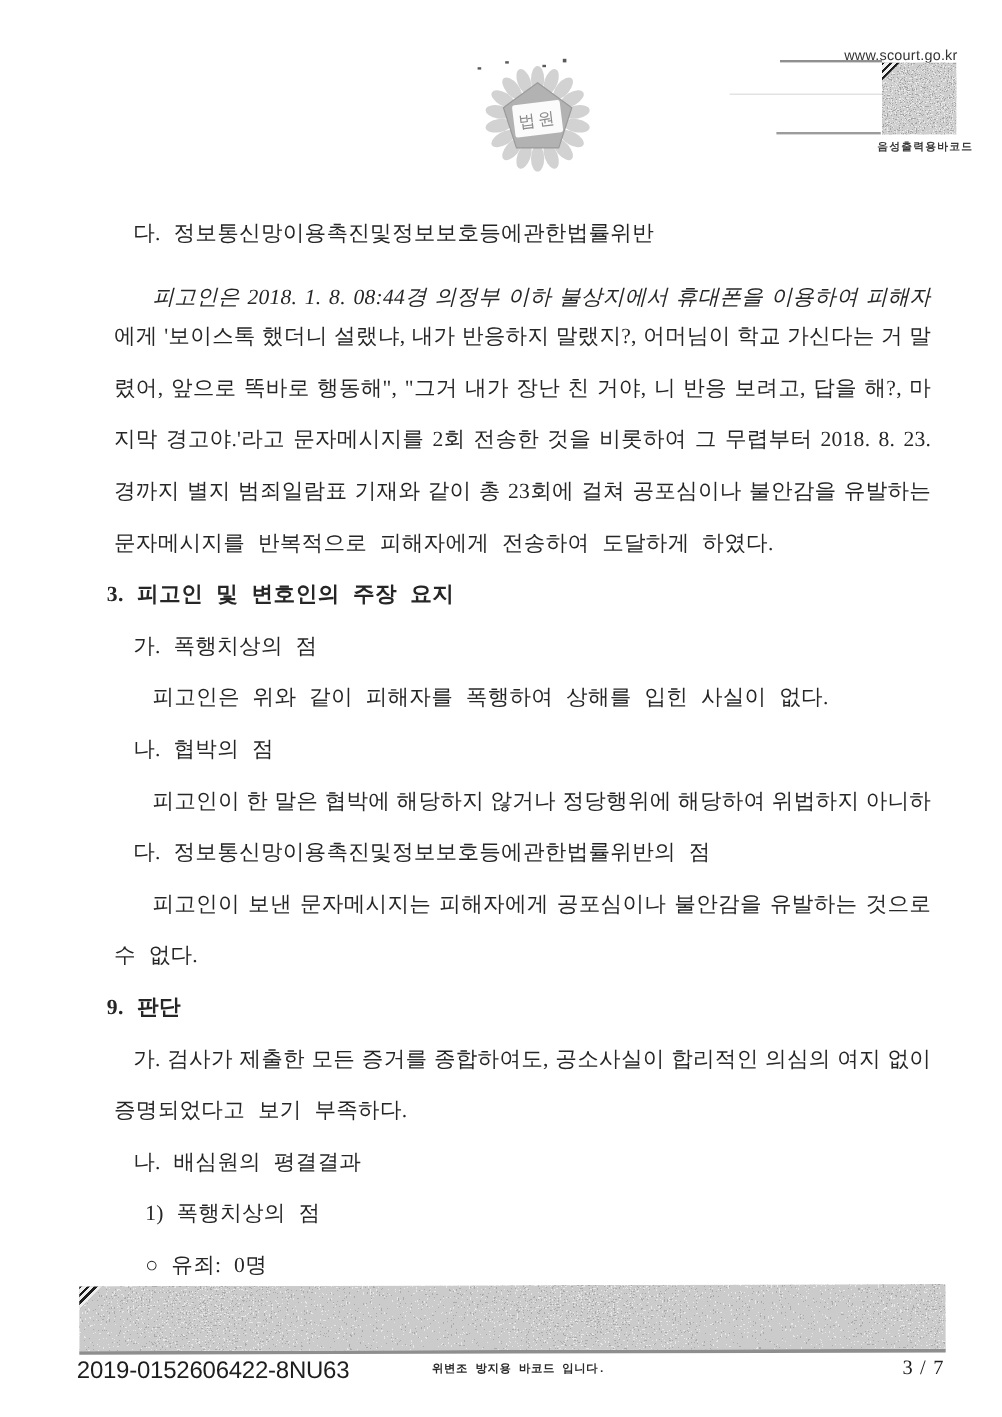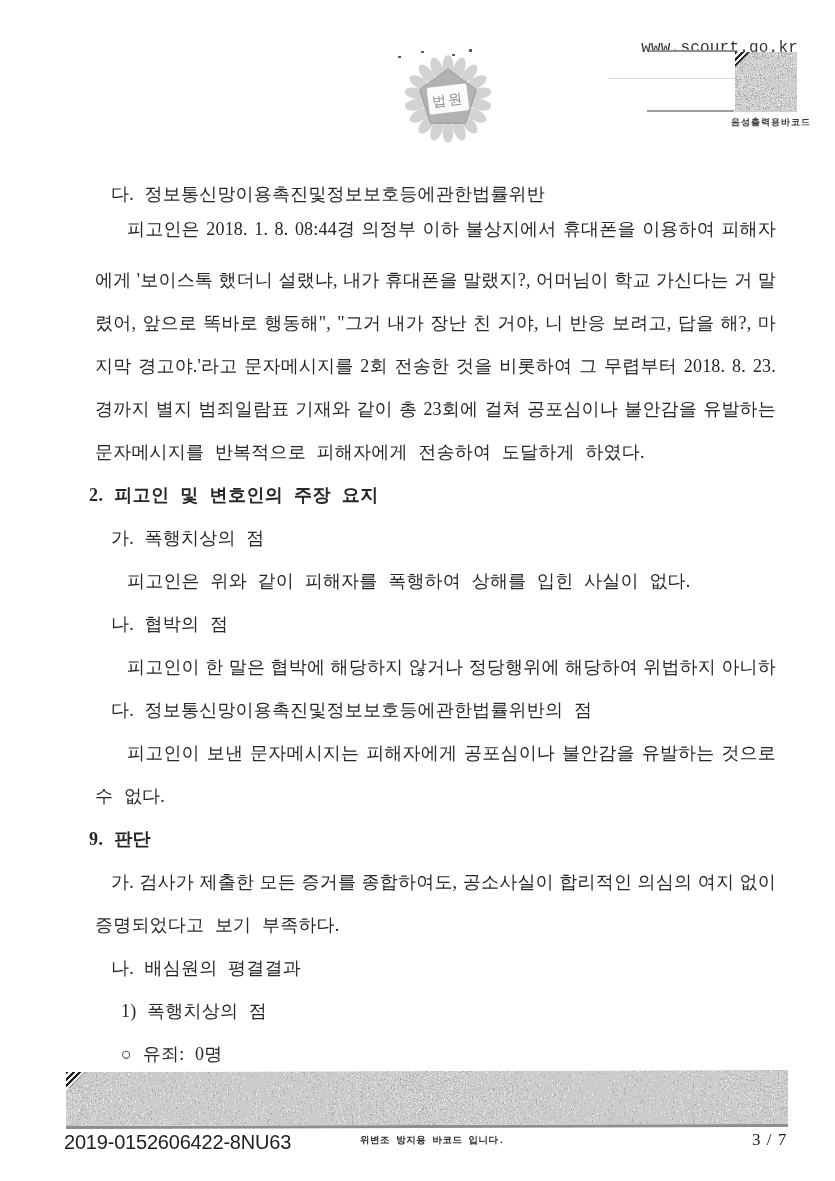--- a/index.html
+++ b/index.html
@@ -6,22 +6,22 @@
   #page{
     position:relative;
     width:835px;height:1181px;
     background:#ffffff;
     overflow:hidden;
     font-family:"Liberation Serif","DejaVu Serif",serif;
   }
   
   .website{
     position:absolute;top:39px;left:600px;width:198px;
-    text-align:right;font-family:Liberation Mono, monospace;
-    font-size:16px;color:#333;letter-spacing:.2px;
+    text-align:right;font-family:Liberation Sans, sans-serif;
+    font-size:12px;color:#333;letter-spacing:.2px;
   }
   .voice-barcode{position:absolute;left:735px;top:52px;width:62px;height:60px;}
   .voice-barcode svg{display:block;}
   .corner-stripes{
     position:absolute;left:0;top:0;width:15px;height:15px;
     background:repeating-linear-gradient(135deg,#1c1c1c 0 2px,#efefef 2px 4.5px);
     clip-path:polygon(0 0,100% 0,0 100%);
   }
   .voice-label{
     position:absolute;left:731px;top:116px;width:70px;
@@ -136,27 +136,27 @@
         </feComponentTransfer>
       </filter>
       <rect width="62" height="60" fill="#dcdcdc" filter="url(#grain1)"></rect>
     </svg>
     <div class="corner-stripes"></div>
   </div>
   <div class="voice-label">음성출력용바코드</div>
 
   <div id="lines">
       <div class="line sub" style="top: 170px;">다. 정보통신망이용촉진및정보보호등에관한법률위반</div>
-      <div class="line first j" style="top: 205px;">피고인은 2018. 1. 8. 08:44경 의정부 이하 불상지에서 휴대폰을 이용하여 피해자</div>
-      <div class="line body j" style="top: 256px;">에게 '보이스톡 했더니 설랬냐, 내가 휴대폰을 말랬지?, 어머님이 학교 가신다는 거 말</div>
+      <div class="line first j" style="top: 223px; font-style: italic;">피고인은 2018. 1. 8. 08:44경 의정부 이하 불상지에서 휴대폰을 이용하여 피해자</div>
+      <div class="line body j" style="top: 256px;">에게 '보이스톡 했더니 설랬냐, 내가 반응하지 말랬지?, 어머님이 학교 가신다는 거 말</div>
       <div class="line body j" style="top: 299px;">렸어, 앞으로 똑바로 행동해", "그거 내가 장난 친 거야, 니 반응 보려고, 답을 해?, 마</div>
       <div class="line body j" style="top: 342px;">지막 경고야.'라고 문자메시지를 2회 전송한 것을 비롯하여 그 무렵부터 2018. 8. 23.</div>
       <div class="line body j" style="top: 385px;">경까지 별지 범죄일람표 기재와 같이 총 23회에 걸쳐 공포심이나 불안감을 유발하는</div>
       <div class="line body" style="top: 428px;">문자메시지를 반복적으로 피해자에게 전송하여 도달하게 하였다.</div>
-      <div class="line num" style="top: 471px;">2. 피고인 및 변호인의 주장 요지</div>
+      <div class="line num" style="top: 471px;">3. 피고인 및 변호인의 주장 요지</div>
       <div class="line sub" style="top: 514px;">가. 폭행치상의 점</div>
       <div class="line first" style="top: 557px;">피고인은 위와 같이 피해자를 폭행하여 상해를 입힌 사실이 없다.</div>
       <div class="line sub" style="top: 600px;">나. 협박의 점</div>
       <div class="line first j" style="top: 643px;">피고인이 한 말은 협박에 해당하지 않거나 정당행위에 해당하여 위법하지 아니하다.</div>
       <div class="line sub" style="top: 686px;">다. 정보통신망이용촉진및정보보호등에관한법률위반의 점</div>
       <div class="line first j" style="top: 729px;">피고인이 보낸 문자메시지는 피해자에게 공포심이나 불안감을 유발하는 것으로 볼</div>
       <div class="line body" style="top: 772px;">수 없다.</div>
       <div class="line num" style="top: 815px;">9. 판단</div>
       <div class="line sub j" style="top: 858px;">가. 검사가 제출한 모든 증거를 종합하여도, 공소사실이 합리적인 의심의 여지 없이</div>
       <div class="line body" style="top: 901px;">증명되었다고 보기 부족하다.</div>

